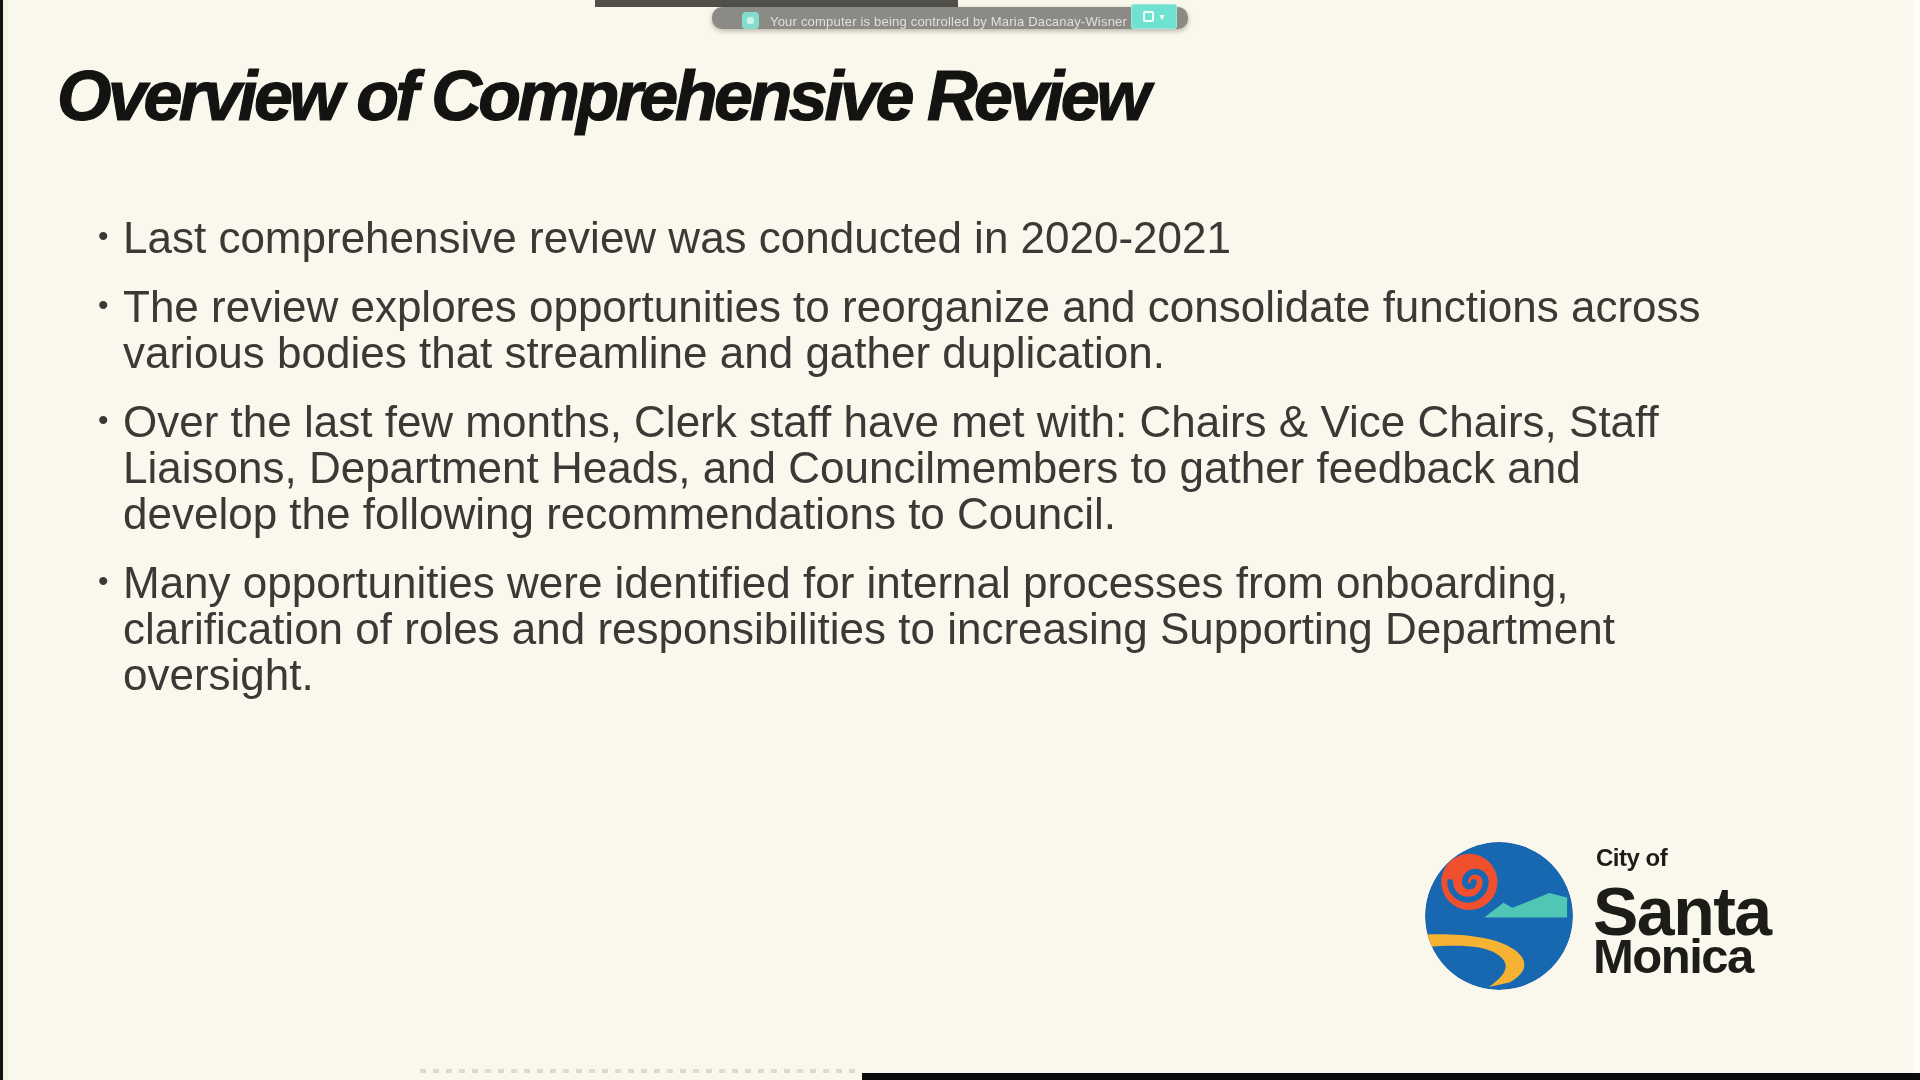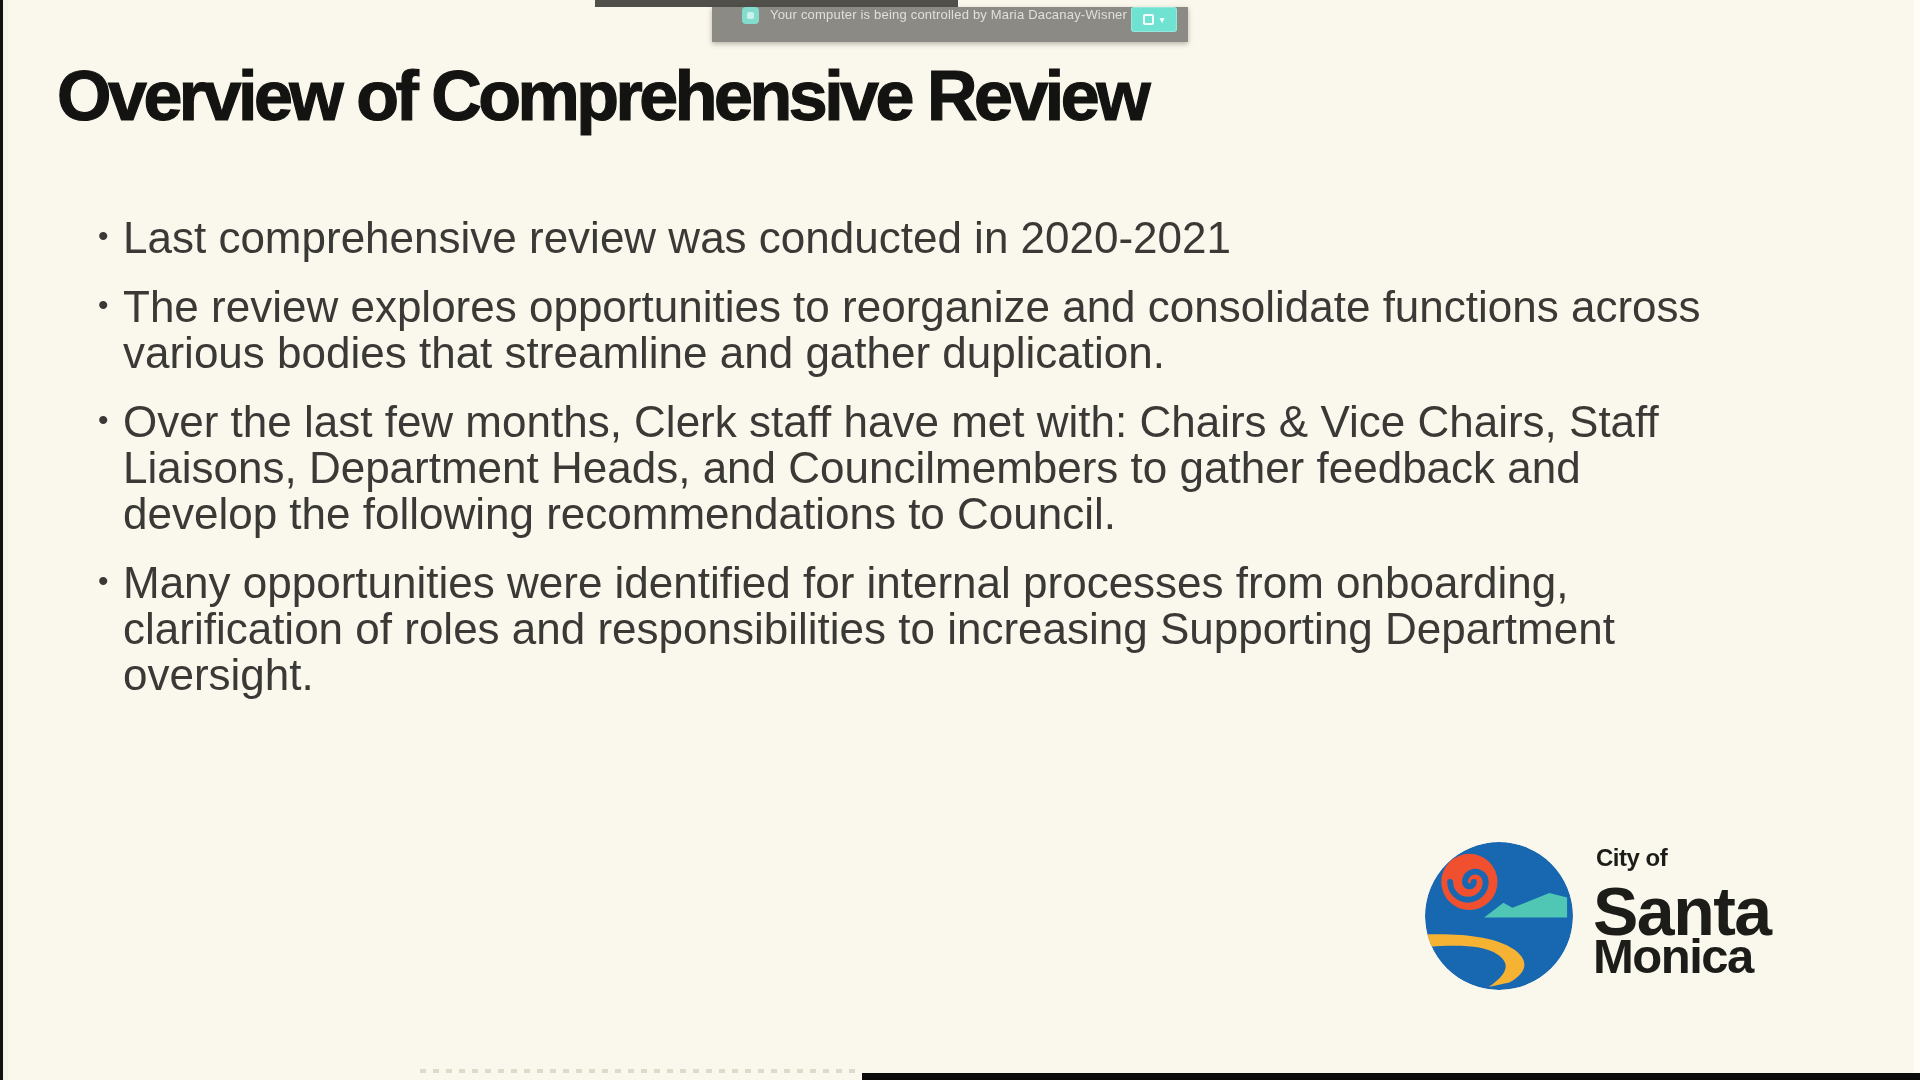--- a/index.html
+++ b/index.html
@@ -16,23 +16,23 @@
   .edge-right-light { position:absolute; right:0; top:0; width:6px; height:1080px; background:#fffdf5; }
   .bottom-black-bar { position:absolute; left:862px; top:1073px; width:1058px; height:7px; background:#0b0b0b; }
   .bottom-faint-strip {
     position:absolute; left:420px; top:1069px; width:440px; height:4px;
     background:repeating-linear-gradient(90deg, rgba(170,165,140,.35) 0 6px, transparent 6px 13px);
   }
 
   
   .window-top-strip { position:absolute; left:595px; top:0; width:363px; height:7px; background:#514f4a; }
   .remote-bar {
-    position:absolute; left:712px; top:7px; width:476px; height:35px;
-    background:#8b8a84; border-radius:0;
-    display:flex; align-items:flex-start;
+    position:absolute; left:712px; top:7px; width:476px; height:22px;
+    background:#8b8a84; border-radius:10px;
+    display:flex; align-items:flex-end;
     box-shadow:0 2px 5px rgba(60,58,50,.35);
   }
   .remote-icon {
     width:17px; height:17px; margin-left:30px; flex:0 0 auto;
     background:#84dccd; border-radius:4px;
     display:flex; align-items:center; justify-content:center;
   }
   .remote-icon span { display:block; width:7px; height:7px; background:#c9f2ea; border-radius:2px; }
   .remote-msg {
     margin-left:11px; font-size:13px; color:#e0dfda; letter-spacing:.2px;
@@ -45,21 +45,21 @@
     cursor:pointer; box-shadow:inset 0 0 0 1px rgba(255,255,255,.25);
   }
   .remote-options-btn .sq {
     width:11px; height:11px; border:2px solid #f4fffc; border-radius:2px; background:transparent;
   }
   .remote-options-btn .chev { font-size:10px; color:#f4fffc; line-height:1; }
 
   
   .slide-title {
     position:absolute; left:57px; top:56px; width:1500px;
-    font-size:70px; font-weight:700; 
+    font-size:70px; font-weight:700; font-style:italic;
     letter-spacing:-3.5px; color:#131311;
     -webkit-text-stroke:1.2px #131311;
     white-space:nowrap;
   }
   .bullet-list {
     position:absolute; left:96px; top:215px; width:1680px;
     list-style:none;
   }
   .bullet-list li {
     position:relative; padding-left:27px; margin-bottom:23px;

